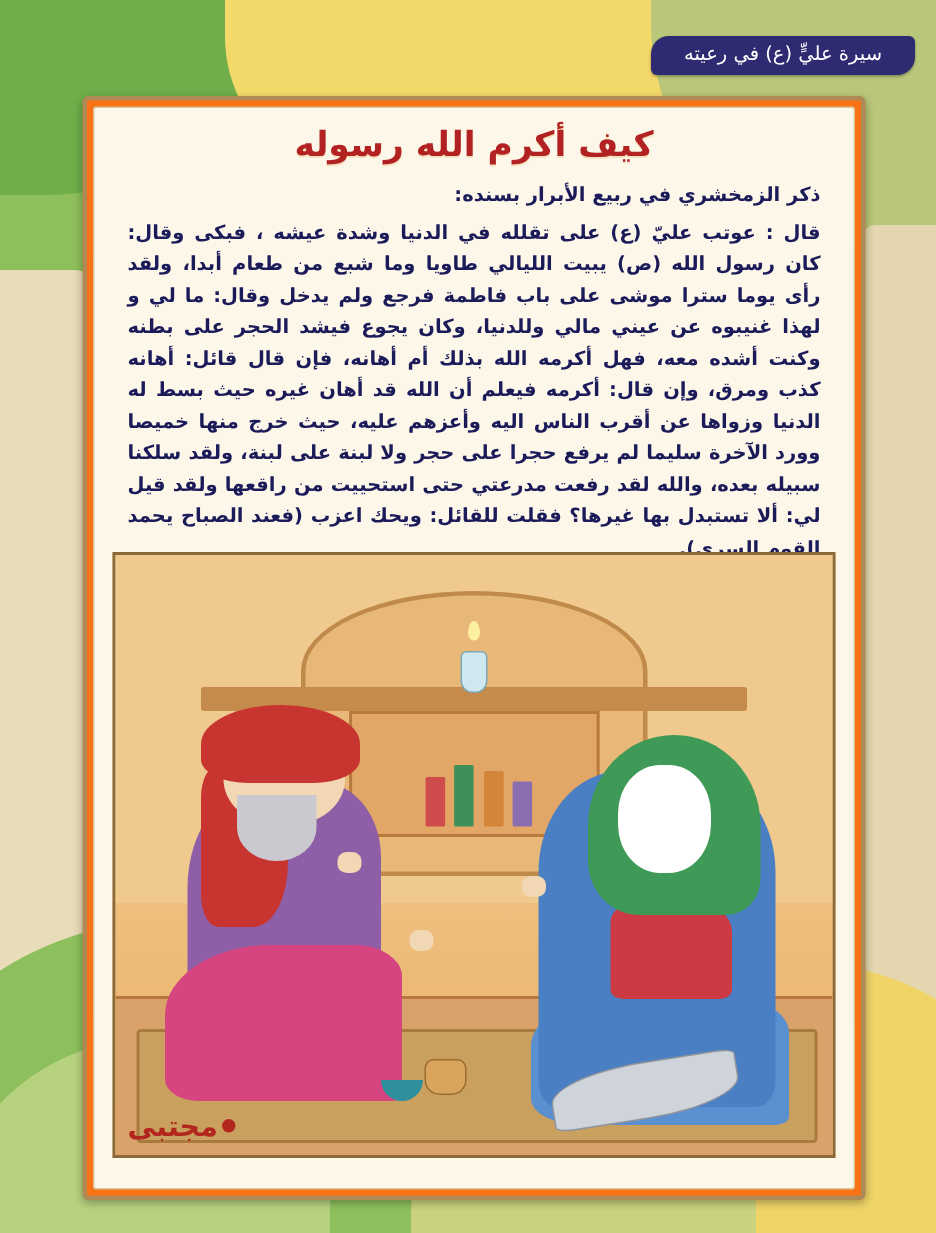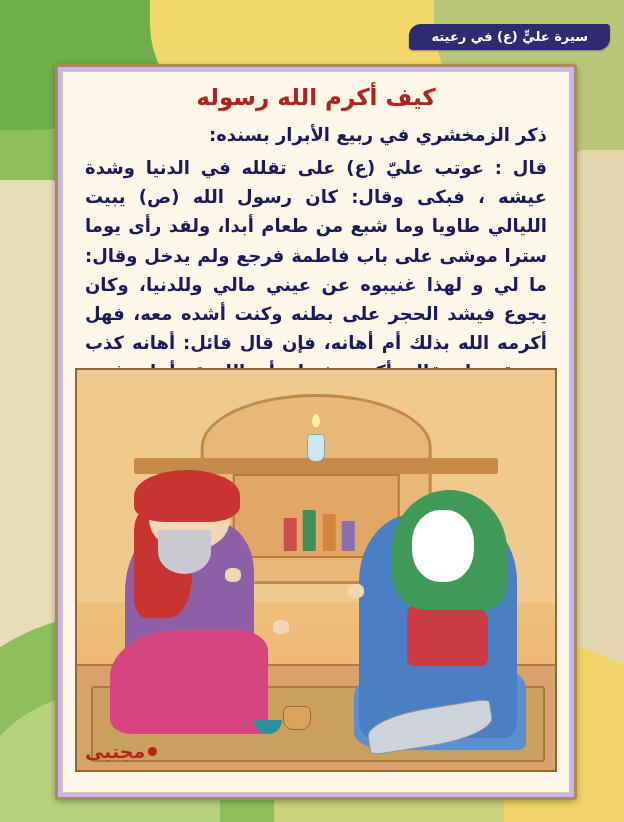--- a/index.html
+++ b/index.html
@@ -53,31 +53,31 @@
     position:absolute;right:-10px;top:150px;width:100px;height:520px;
     background:#e4d7b0;border-radius:60% 0 0 60%;
   }
 
   
   .header-tab{
     position:absolute;right:14px;top:24px;
     background:#2f2b72;color:#ffffff;
     padding:5px 22px 6px 22px;
     border-radius:12px 4px 12px 4px;
-    font-size:13px;font-weight:bold;
+    font-size:13px;font-weight:normal;
     letter-spacing:0px;
     box-shadow:0 1px 2px rgba(0,0,0,.35);
     z-index:6;
     white-space:nowrap;
   }
 
   
   .card{
     position:absolute;left:55px;top:64px;width:516px;height:730px;
-    background:#c4b5fd;
+    background:#f97316;
     border:3px solid #b08a55;
     border-radius:4px;
     box-shadow:0 2px 6px rgba(0,0,0,.3);
     overflow:hidden;
     z-index:4;
   }
   .card-inner{
     position:absolute;inset:4px;
     border:1px solid #d9c49b;
     border-radius:2px;
@@ -87,21 +87,21 @@
     margin:12px 0 10px 0;
     text-align:center;
     color:#b22222;
     font-size:23px;
     font-weight:bold;
     text-shadow:0 1px 0 #f5e2c0;
   }
   .body-text{
     padding:0 22px;
     color:#1b1b5a;
-    font-size:18px;
+    font-size:13px;
     line-height:1.62;
     text-align:justify;
     font-weight:bold;
     direction:rtl;
   }
   .body-text p{margin:0 0 2px 0;}
   .intro{margin-bottom:4px !important;}
 
   
   .illus{

